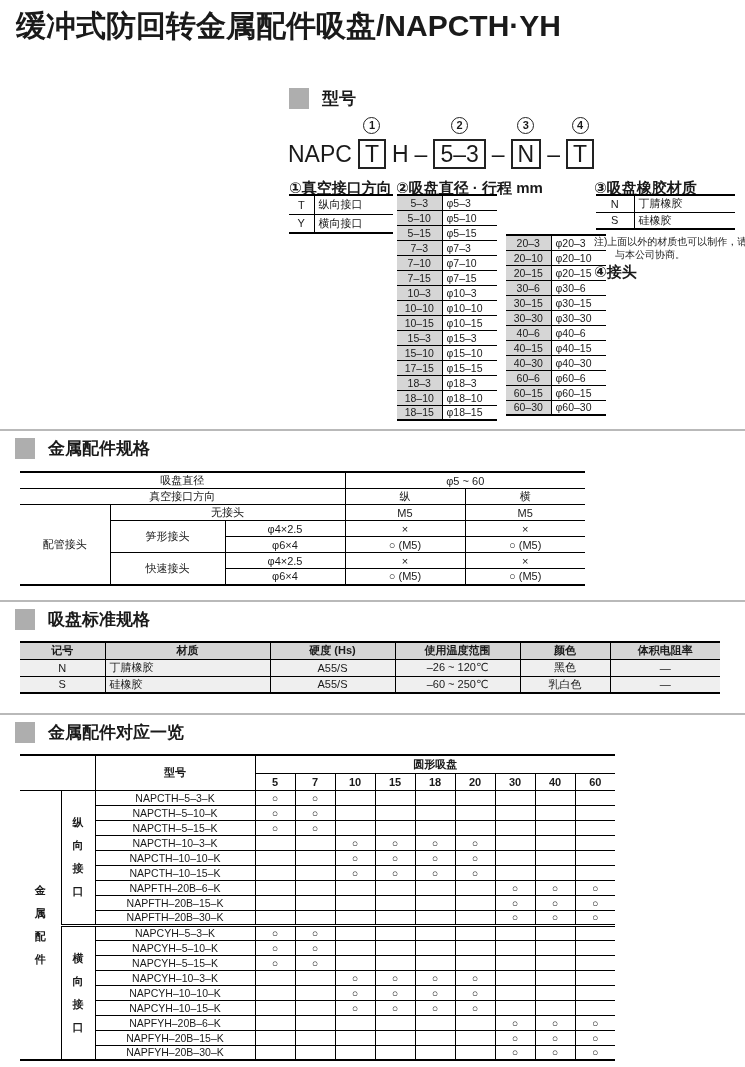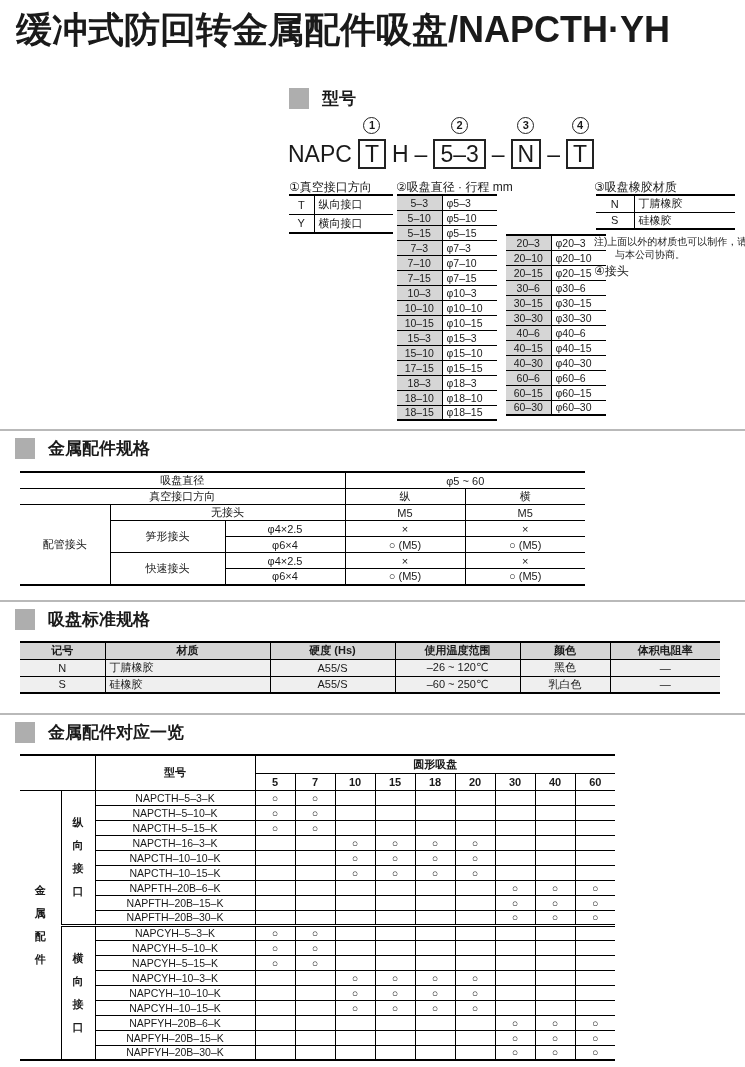--- a/index.html
+++ b/index.html
@@ -1,42 +1,42 @@
 <!DOCTYPE html>
 <html><head>
 <meta charset="utf-8">
 <style>
   * { margin:0; padding:0; box-sizing:border-box; }
   html,body { background:#e8e8e8; }
   body { font-family:"Liberation Sans","DejaVu Sans",sans-serif; color:#1a1a1a; }
   #page { position:relative; width:745px; height:1067px; background:#ffffff; overflow:hidden; margin:0 auto; }
 
   
-  h1#title { position:absolute; left:16px; top:6px; font-size:36px; font-weight:bold; letter-spacing:0; white-space:nowrap; }
+  h1#title { position:absolute; left:16px; top:6px; font-size:30px; font-weight:bold; letter-spacing:0; white-space:nowrap; }
   .sec { position:absolute; display:flex; align-items:center; gap:13px; }
   .sq { width:20px; height:21px; background:#aeaeae; flex:0 0 auto; }
   .sec-title { font-size:17px; font-weight:bold; white-space:nowrap; }
   .rule { position:absolute; left:0; width:745px; height:2px; background:#b9b9b9; }
 
   
   .code-row { position:absolute; left:288px; top:117px; display:flex; align-items:flex-end; gap:6px; font-size:23px; }
   .code-text { line-height:30px; }
   .stack { display:flex; flex-direction:column; align-items:center; gap:5px; }
   .badge { width:17px; height:17px; border:1px solid #222; border-radius:50%; font-size:11px; line-height:15px; text-align:center; font-weight:bold; }
   .cbox { border:2px solid #222; min-width:26px; padding:0 5px; height:30px; line-height:26px; text-align:center; }
 
   
   table.ct { border-collapse:collapse; border-top:2px solid #000; border-bottom:2px solid #000; background:#fff; table-layout:fixed; }
   table.ct td, table.ct th { border:1px solid #000; font-size:11px; font-weight:normal; padding:0 4px; height:18px; vertical-align:middle; overflow:hidden; white-space:nowrap; }
   table.ct tr > td:first-child, table.ct tr > th:first-child { border-left:0; }
   table.ct tr > td:last-child,  table.ct tr > th:last-child  { border-right:0; }
   td.c, th.c { text-align:center; }
   td.l { text-align:left; }
   td.g { background:#d6d6d6; }
-  .lbl { position:absolute; font-size:12px; font-weight:normal; white-space:nowrap; }
+  .lbl { position:absolute; font-size:15px; font-weight:bold; white-space:nowrap; }
 
   .pos-abs { position:absolute; }
   .dia-wrap { position:absolute; left:397px; top:194px; display:flex; gap:9px; align-items:flex-start; }
   .dia-wrap table td { height:15px; font-size:10.5px; }
   #vac-table td { height:19px; }
   #rubber-table td, #joint-table td { height:17px; }
   .note { position:absolute; left:594px; top:235px; font-size:10px; line-height:13px; white-space:nowrap; }
   .note .ind { padding-left:21px; }
 
   
@@ -436,21 +436,21 @@
           <td>○</td>
           <td></td>
           <td></td>
           <td></td>
           <td></td>
           <td></td>
           <td></td>
           <td></td>
         </tr>
         <tr>
-          <td>NAPCTH–16–3–K</td>
+          <td>NAPCTH–10–3–K</td>
           <td></td>
           <td></td>
           <td>○</td>
           <td>○</td>
           <td>○</td>
           <td>○</td>
           <td></td>
           <td></td>
           <td></td>
         </tr>

